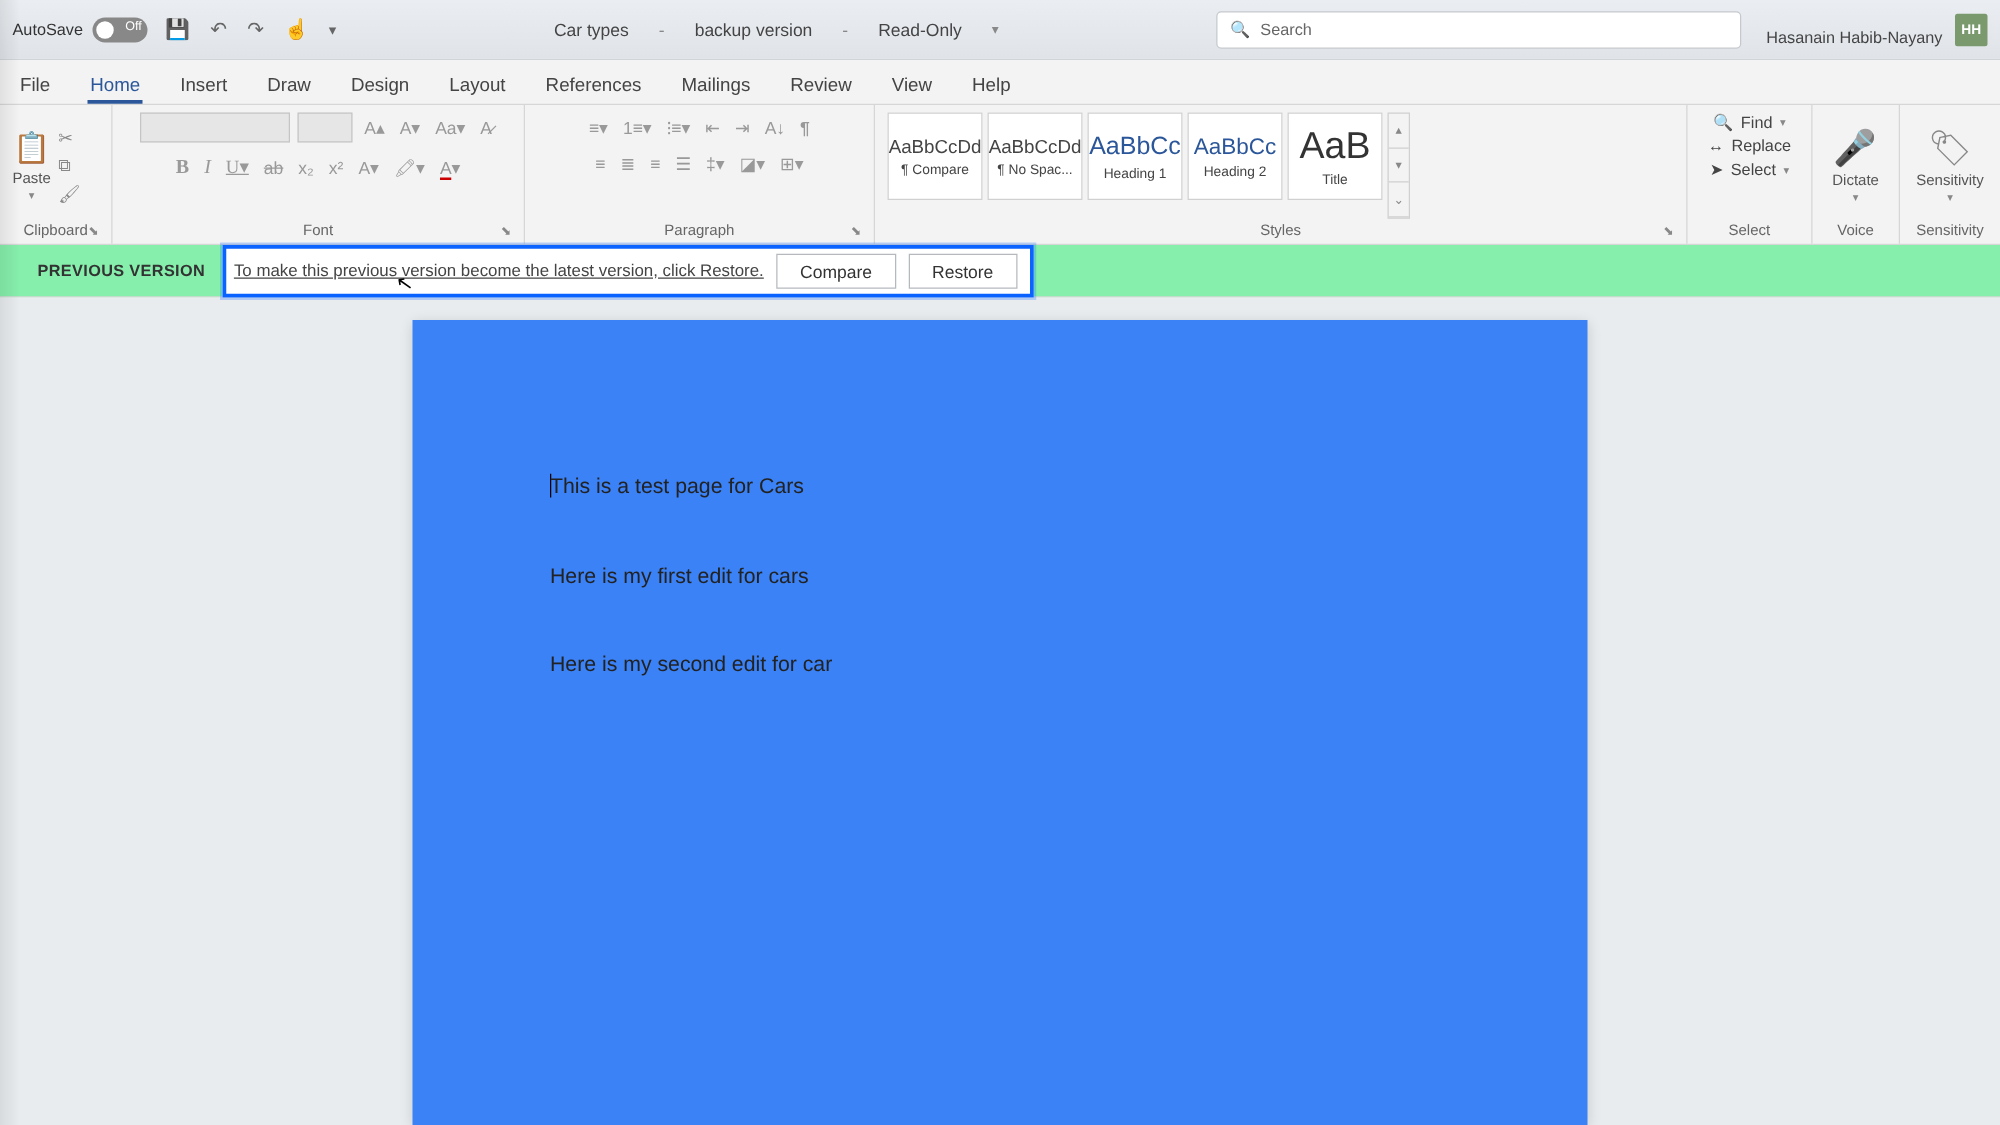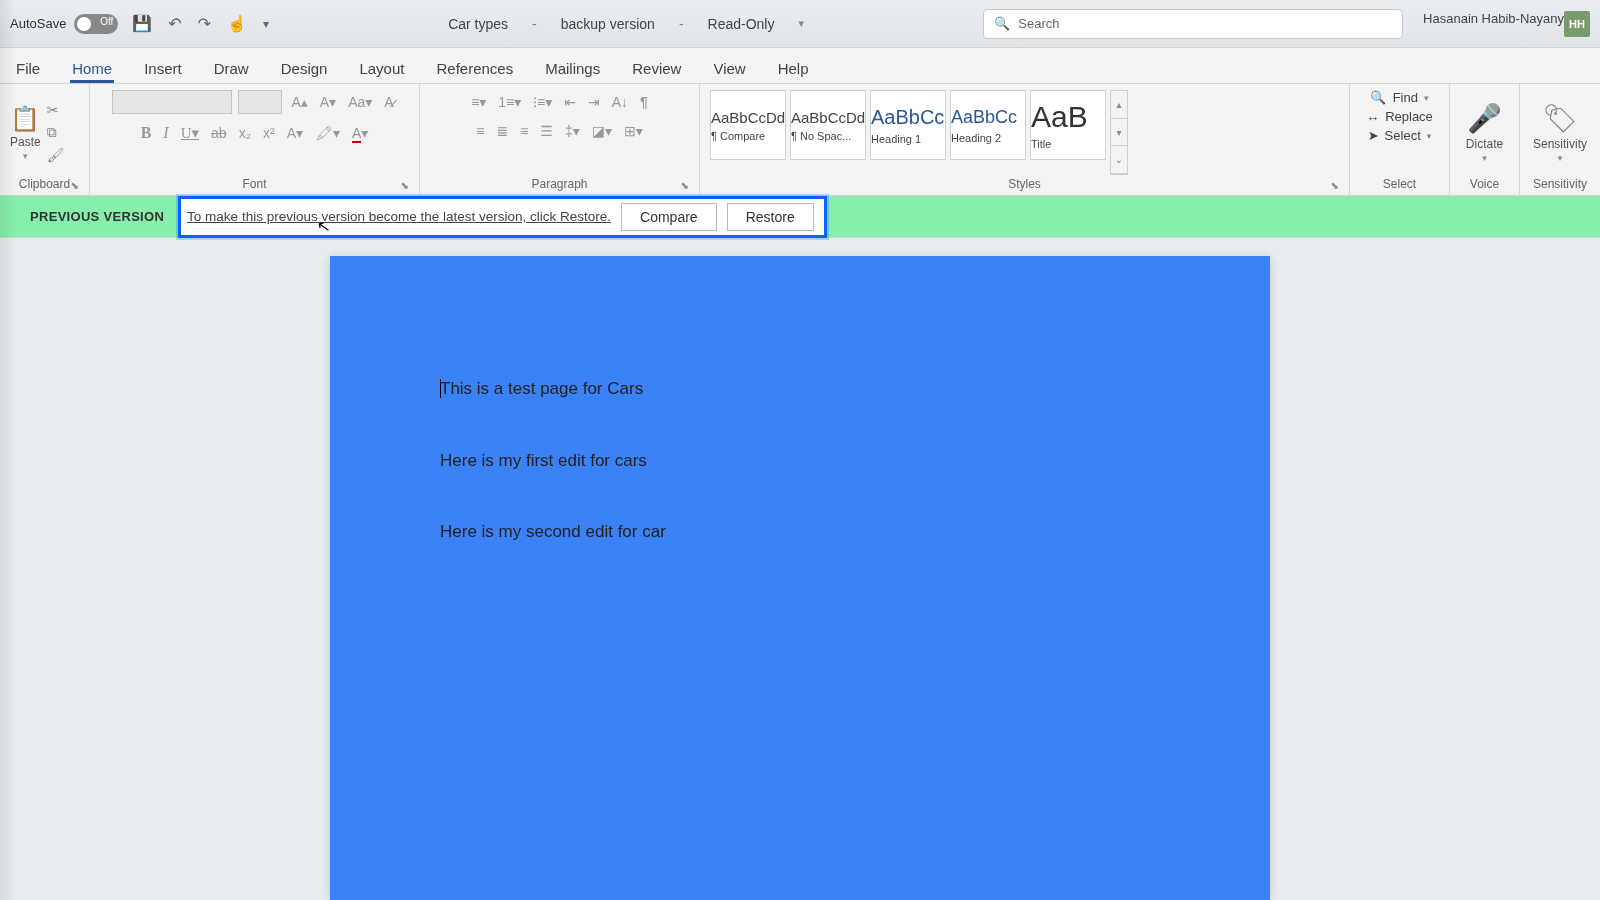--- a/index.html
+++ b/index.html
@@ -9,21 +9,21 @@
   .title-bar { height: 48px; background: linear-gradient(#eaedf1, #e0e4e9); display: flex; align-items: center; padding: 0 10px; border-bottom: 1px solid #d0d4d9; }
   .autosave { display: flex; align-items: center; gap: 8px; font-size: 13px; color: #333; }
   .autosave-toggle { width: 44px; height: 20px; border-radius: 10px; background: #888; position: relative; }
   .autosave-toggle::before { content: ""; width: 14px; height: 14px; background: #fff; border-radius: 50%; position: absolute; left: 3px; top: 3px; }
   .autosave-off { position: absolute; right: 5px; top: 2px; font-size: 10px; color: #fff; }
   .qat { display: flex; gap: 16px; margin-left: 14px; align-items: center; }
   .qat-item { color: #666; font-size: 16px; }
   .doc-title { flex: 1; text-align: center; display: flex; justify-content: center; align-items: center; gap: 24px; font-size: 14px; color: #444; }
   .doc-sep { color: #888; }
   .search-box { width: 420px; height: 30px; background: #fff; border: 1px solid #c5c9ce; border-radius: 4px; display: flex; align-items: center; padding: 0 10px; gap: 8px; color: #888; }
-  .user-area { display: flex; align-items: flex-start; margin-left: 20px; }
+  .user-area { display: flex; align-items: flex-end; gap: 10px; margin-left: 20px; }
   .user-initials { width: 26px; height: 26px; background: #7a9a6e; color: #fff; border-radius: 2px; display: flex; align-items: center; justify-content: center; font-size: 11px; font-weight: 600; }
   
   
   .tabs { height: 36px; background: #f3f3f3; display: flex; align-items: flex-end; padding: 0 14px; gap: 28px; border-bottom: 1px solid #d6d6d6; font-size: 15px; }
   .tab { padding: 7px 2px 6px; color: #444; cursor: pointer; }
   .tab.active { color: #2b579a; border-bottom: 3px solid #2b579a; font-weight: 400; padding-bottom: 3px; }
   
   
   .ribbon { height: 112px; background: #f3f3f3; display: flex; border-bottom: 1px solid #d6d6d6; font-size: 12px; }
   .group { border-right: 1px solid #d6d6d6; padding: 6px 10px 2px; display: flex; flex-direction: column; justify-content: space-between; }
@@ -41,21 +41,21 @@
   .font-name { width: 120px; height: 24px; background: #e6e6e6; border: 1px solid #c5c5c5; }
   .font-size { width: 44px; height: 24px; background: #e6e6e6; border: 1px solid #c5c5c5; }
   .ctrl { color: #999; font-size: 14px; padding: 2px 3px; }
   .ctrl.b { font-weight: bold; font-family: serif; font-size: 16px; }
   .ctrl.i { font-style: italic; font-family: serif; font-size: 16px; }
   .ctrl.u { text-decoration: underline; font-family: serif; font-size: 15px; }
   
   .para-body { display: flex; flex-direction: column; gap: 8px; }
   
   .styles-body { display: flex; gap: 4px; align-items: stretch; }
-  .style-tile { width: 76px; height: 70px; border: 1px solid #d0d0d0; background: #fff; display: flex; flex-direction: column; align-items: flex-start; justify-content: center; gap: 4px; }
+  .style-tile { width: 76px; height: 70px; border: 1px solid #d0d0d0; background: #fff; display: flex; flex-direction: column; align-items: center; justify-content: center; gap: 4px; }
   .style-preview { font-family: 'Calibri Light', sans-serif; font-size: 18px; color: #555; }
   .style-preview.sp0 { font-size: 15px; color: #444; }
   .style-preview.sp1 { font-size: 15px; color: #444; }
   .style-preview.sp2 { font-size: 20px; color: #2b579a; }
   .style-preview.sp3 { font-size: 18px; color: #2b579a; }
   .style-preview.sp4 { font-size: 30px; color: #333; }
   .style-tile .style-caption { font-size: 11px; color: #444; }
   .styles-scroll { width: 18px; display: flex; flex-direction: column; border: 1px solid #d0d0d0; }
   .styles-scroll div { flex: 1; display: flex; align-items: center; justify-content: center; color: #888; font-size: 10px; border-bottom: 1px solid #d0d0d0; }
   

